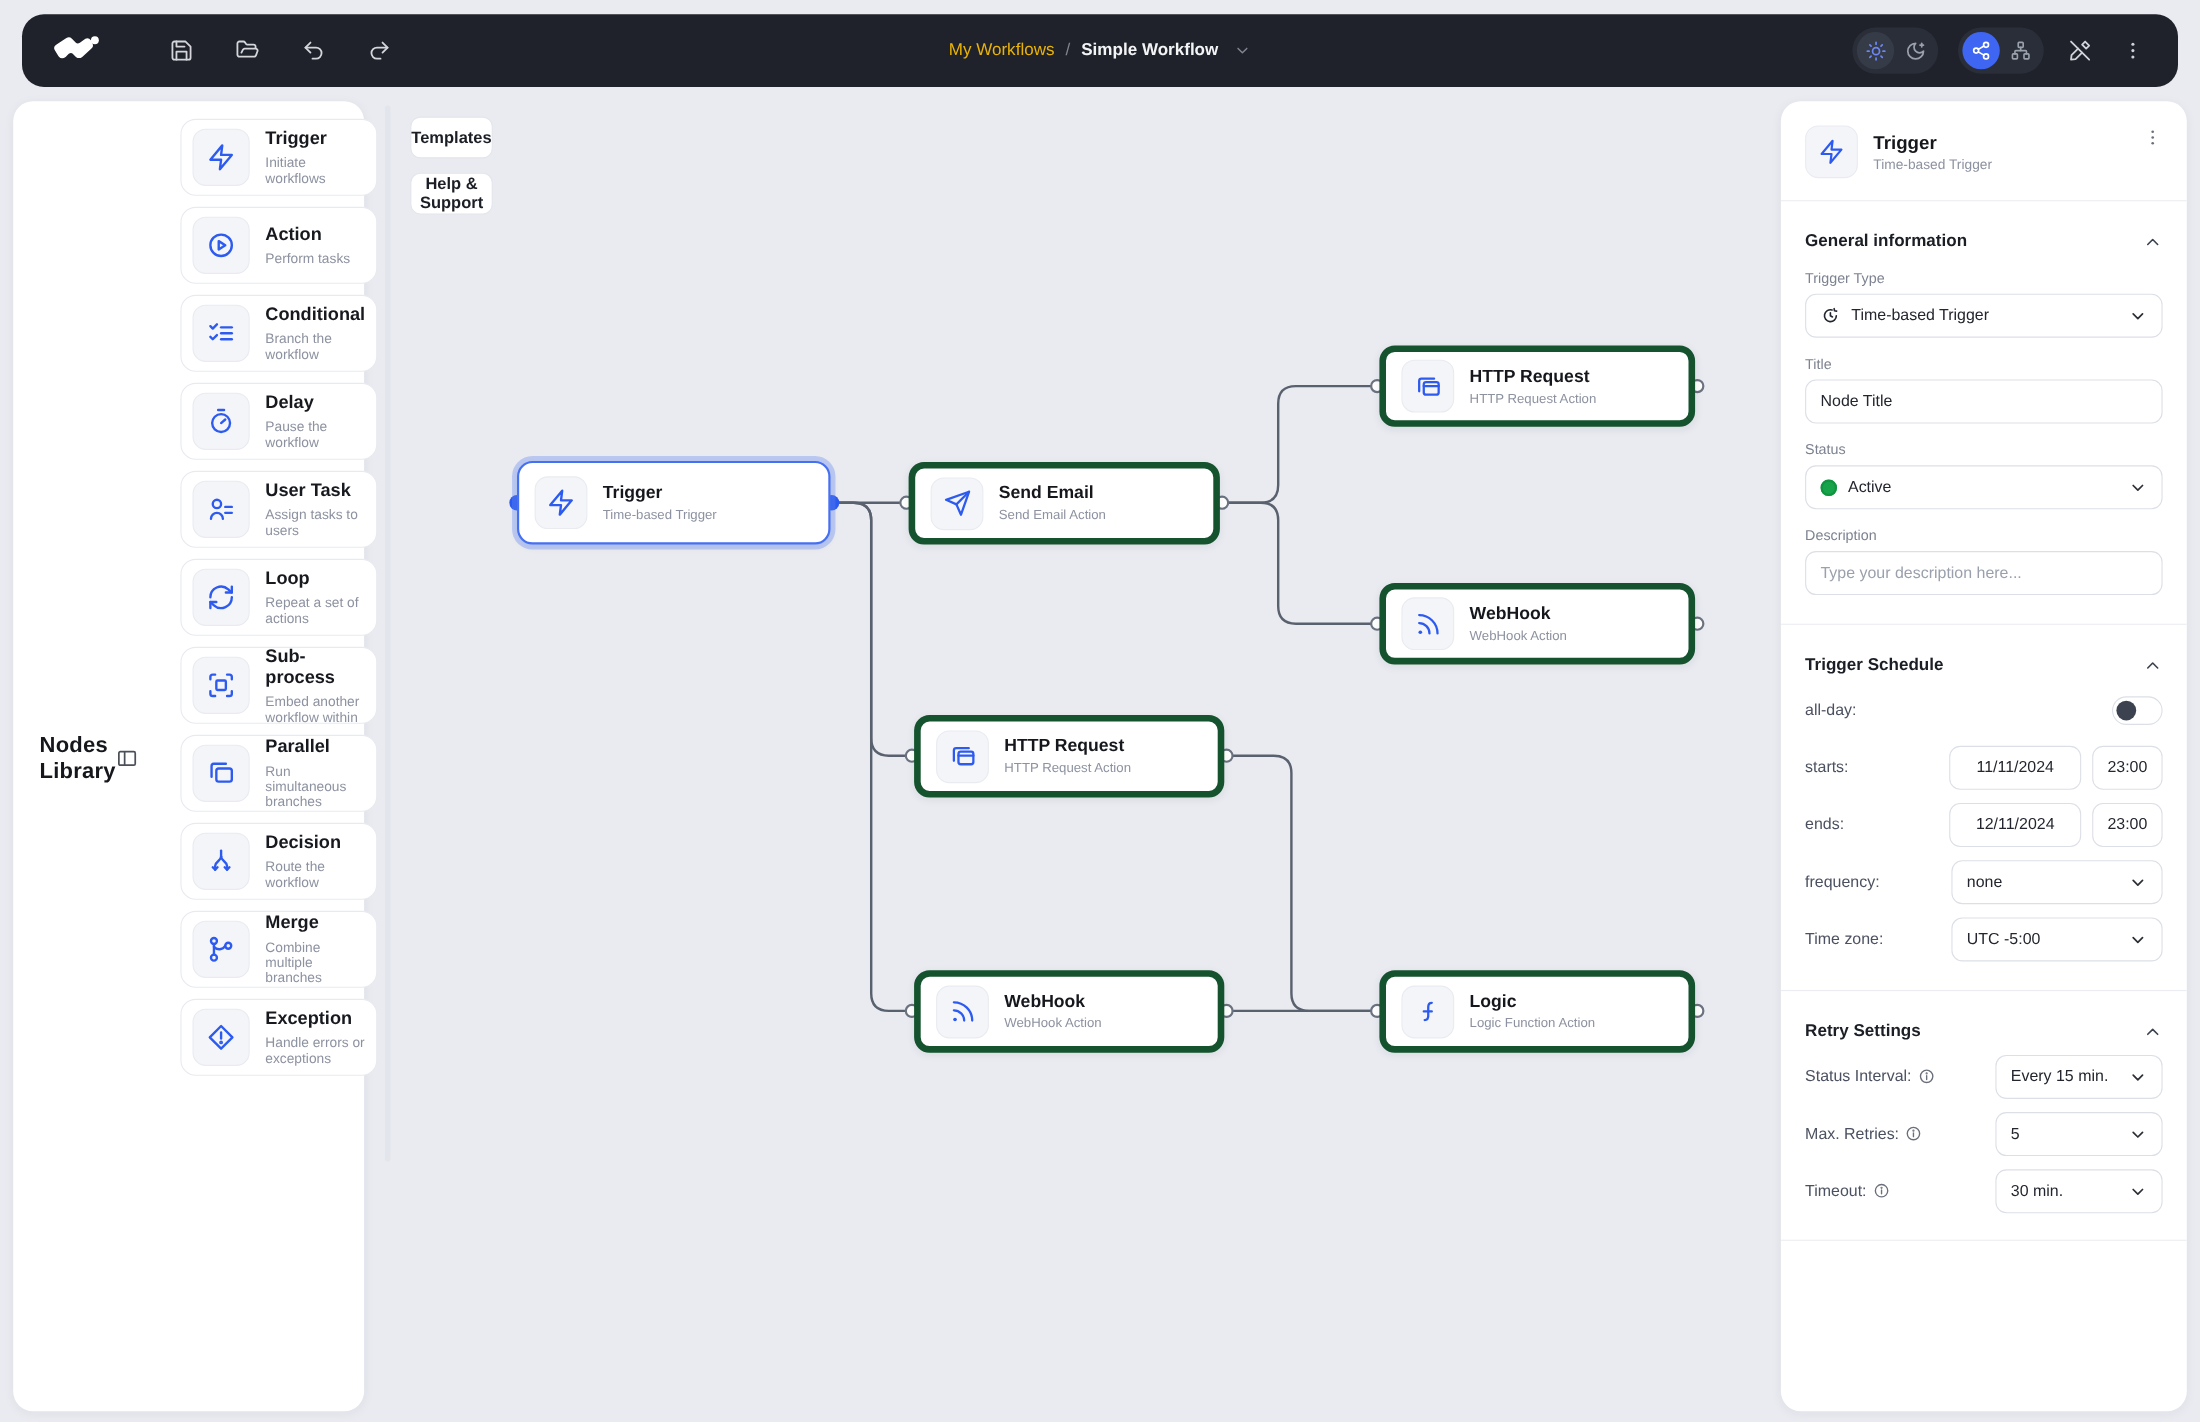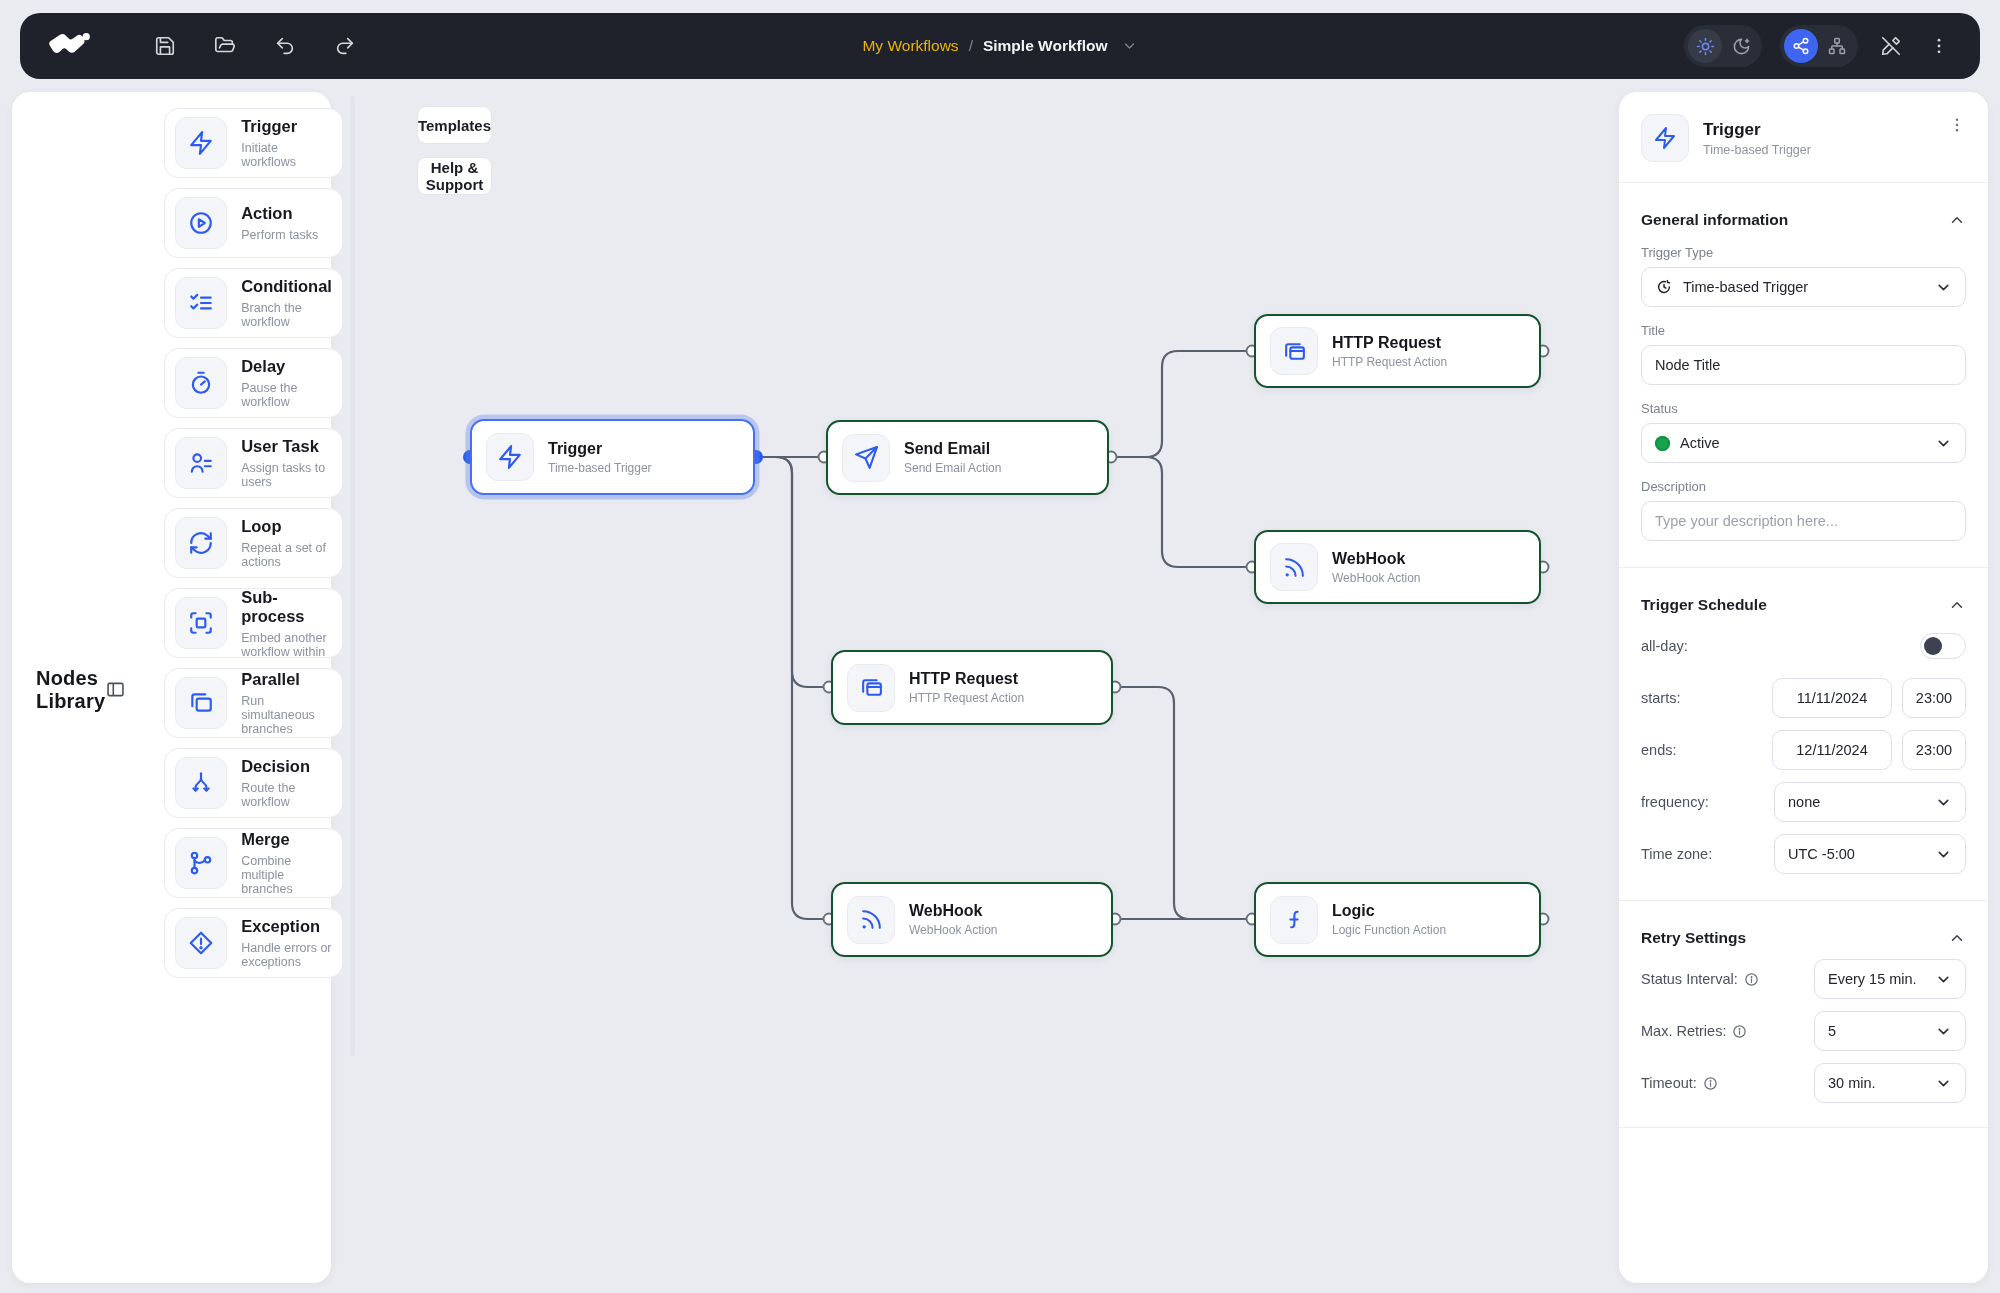--- a/index.html
+++ b/index.html
@@ -72,31 +72,31 @@
     display:flex; align-items:center; gap:14px; padding:8px 10px;
     background:#fff; cursor:grab;
   }
   .icon-box {
     width:52px; height:52px; border-radius:12px; background:#f4f5f8;
     border:1px solid #e9ebf1; display:flex; align-items:center; justify-content:center;
     color:#2d5bf0; flex-shrink:0;
   }
   .sb-item-title { font-size:16.5px; font-weight:700; color:#17191f; }
   .sb-item-sub { font-size:12.5px; color:#8d92a0; margin-top:5px; }
-  .sb-footer { padding:14px 16px 4px 16px; display:flex; flex-direction:column; gap:13px;margin-left:44px; }
+  .sb-footer { padding:14px 16px 4px 16px; display:flex; flex-direction:column; gap:13px; }
   .sb-footer-btn {
     height:38px; border:1.5px solid #e3e5ec; border-radius:9px; background:#fff;
     font-family:inherit; font-size:15px; font-weight:700; color:#1b1e25; cursor:pointer;
   }
 
   
   .canvas-layer { position:absolute; left:0; top:0; width:2000px; height:1293px; }
   .edges { position:absolute; left:0; top:0; pointer-events:none; }
   .node {
-    position:absolute; background:#fff; border:2px solid #14532d; border-radius:14px;
+    position:absolute; background:#fff; border:6px solid #14532d; border-radius:14px;
     box-shadow:0 2px 8px rgba(25,30,48,.07);
     display:flex; align-items:center; gap:14px; padding:12px 14px; cursor:pointer;
   }
   .node.selected {
     border:2px solid #4670f2;
     box-shadow:0 0 0 4.5px rgba(97,134,244,.35), 0 2px 8px rgba(25,30,48,.07);
   }
   .node .icon-box { width:48px; height:48px; }
   .node-title { font-size:16px; font-weight:700; color:#15171c; }
   .node-sub { font-size:12px; color:#8d92a0; margin-top:3px; }

